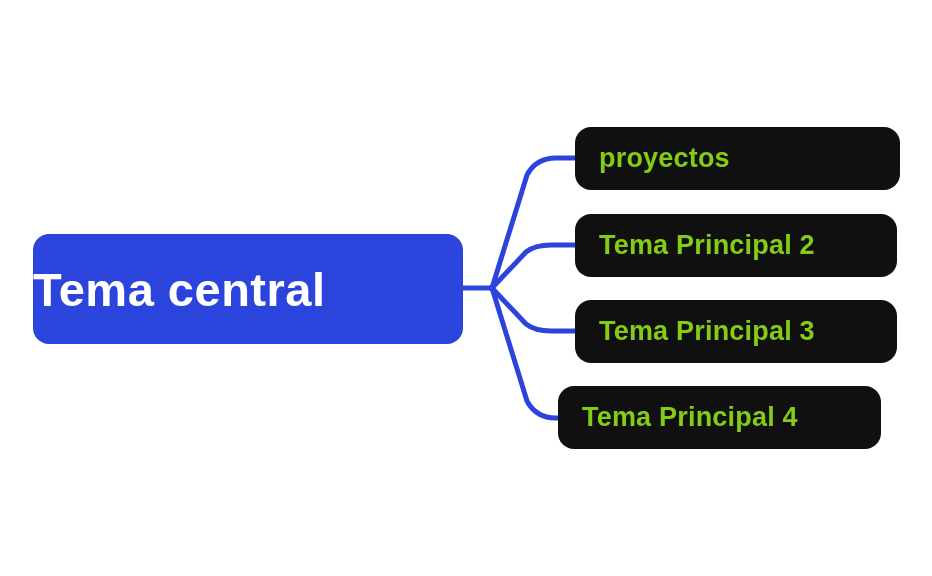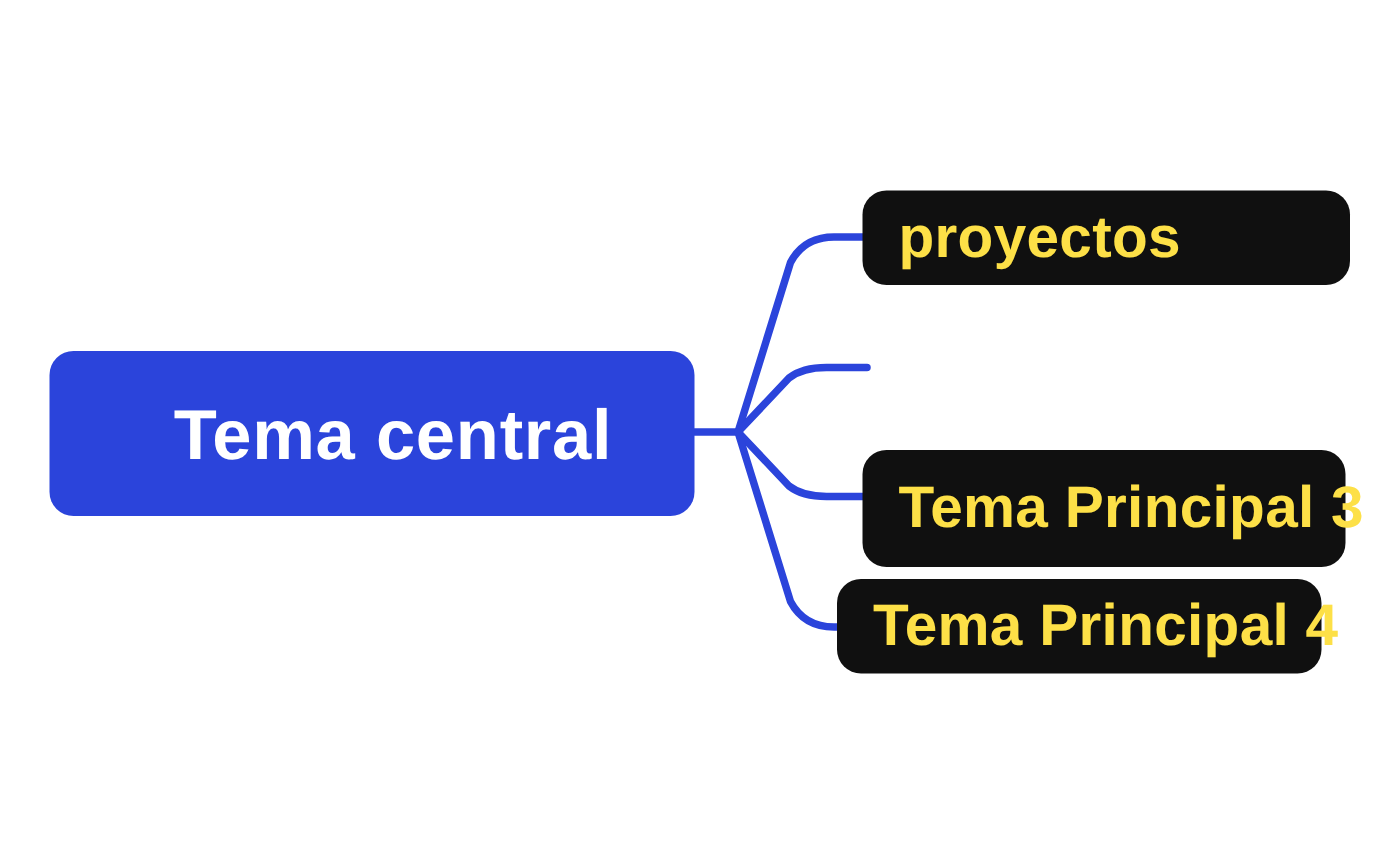--- a/index.html
+++ b/index.html
@@ -45,41 +45,39 @@
     height: 110px;
     background: #2B44DB;
     border-radius: 16px;
     justify-content: center;
   }
   #node-root .node-label {
     color: #ffffff;
     font-size: 47px;
     font-weight: 700;
     letter-spacing: 0.5px;
-    text-align: center;
-    padding-left: 28px;
   }
   
   .node-child {
     background: #101010;
     border-radius: 16px;
     padding-left: 24px;
     padding-right: 24px;
     justify-content: flex-start;
   }
   .node-child .node-label {
-    color: #fde047;
-    font-size: 39px;
+    color: #84cc16;
+    font-size: 27px;
     font-weight: 700;
     letter-spacing: 0.2px;
     text-align: left;
   }
   #node-child-0 { left: 575px; top: 127px; width: 325px; height: 63px; }
   #node-child-1 { left: 575px; top: 214px; width: 322px; height: 63px; }
-  #node-child-2 { left: 575px; top: 300px; width: 322px; height: 78px; }
+  #node-child-2 { left: 575px; top: 300px; width: 322px; height: 63px; }
   #node-child-3 { left: 558px; top: 386px; width: 323px; height: 63px; }
 </style>
 </head>
 <body>
 
 <div id="mindmap-canvas">
 
   <svg id="connector-layer" viewBox="0 0 932 576" width="932" height="576" xmlns="http://www.w3.org/2000/svg">
 
     <path d="M 463 288 L 492 288" fill="none" stroke="#2B44DB" stroke-width="5" stroke-linecap="round"></path>
@@ -94,20 +92,23 @@
   </svg>
 
   <div class="node" id="node-root">
     <span class="node-label">Tema central</span>
   </div>
 
   <div class="node node-child" id="node-child-0">
     <span class="node-label">proyectos</span>
   </div>
 
+  <div class="node node-child" id="node-child-1">
+    <span class="node-label">Tema Principal 2</span>
+  </div>
 
   <div class="node node-child" id="node-child-2">
     <span class="node-label">Tema Principal 3</span>
   </div>
 
   <div class="node node-child" id="node-child-3">
     <span class="node-label">Tema Principal 4</span>
   </div>
 
 </div>

